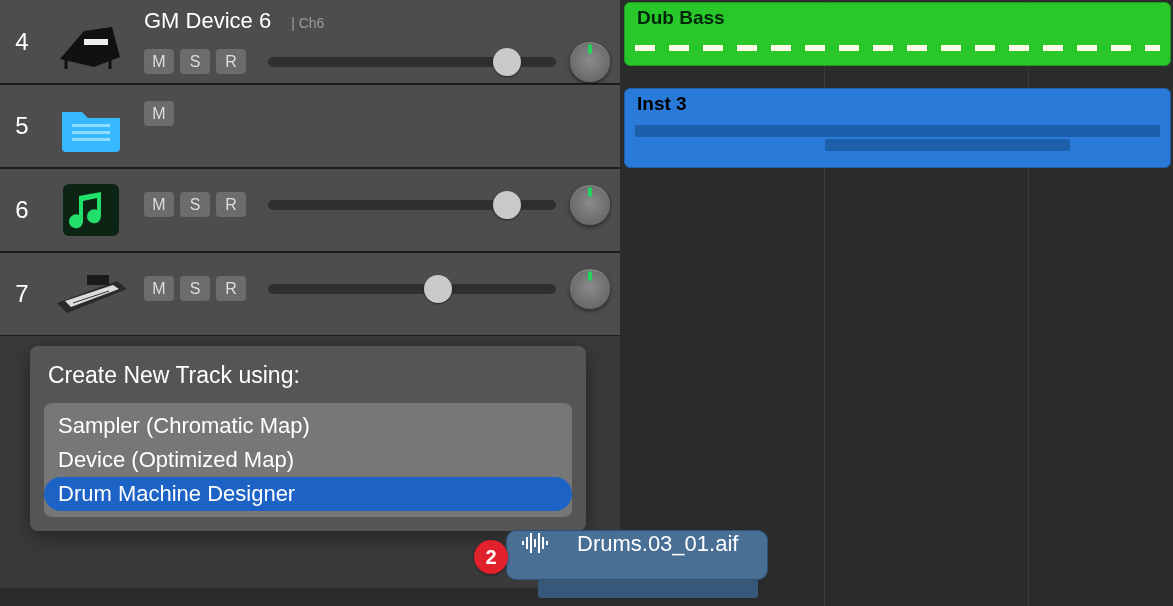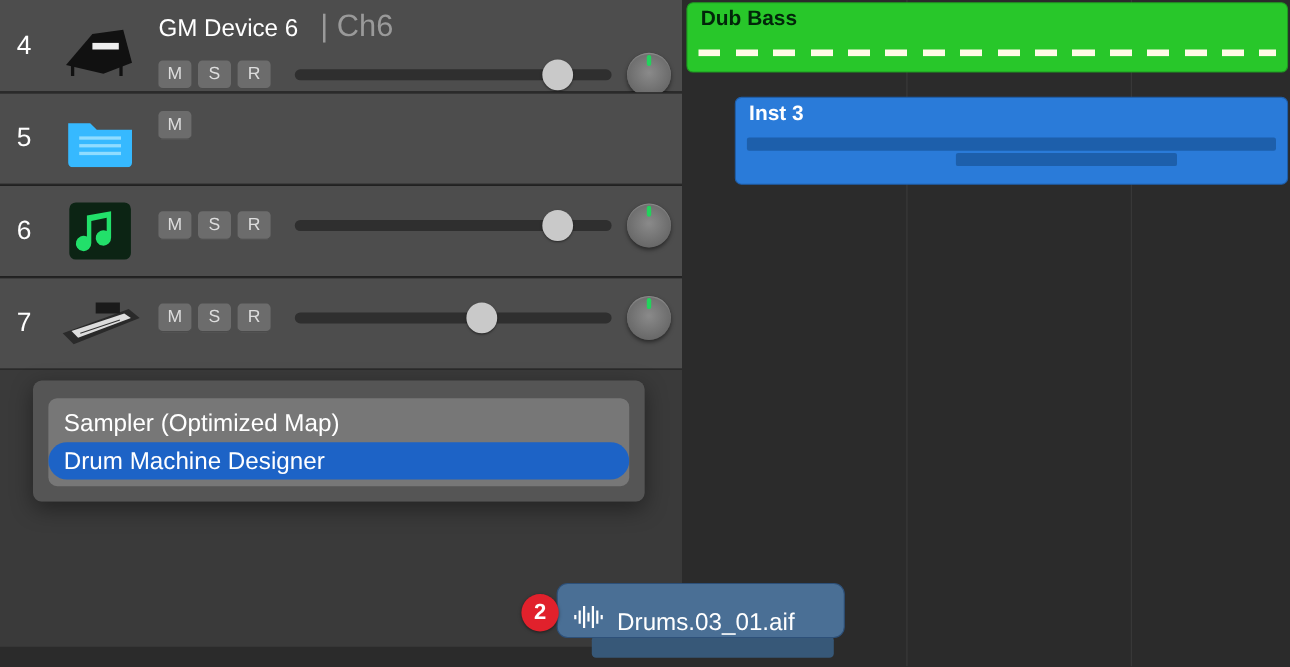--- a/index.html
+++ b/index.html
@@ -5,44 +5,44 @@
   * { box-sizing: border-box; margin: 0; padding: 0; }
   html, body { width: 1173px; height: 606px; overflow: hidden; background: #2b2b2b; font-family: -apple-system, "Helvetica Neue", Arial, sans-serif; }
   .app { position: relative; width: 1173px; height: 606px; }
   .track-panel { position: absolute; left: 0; top: 0; width: 620px; }
   .track-row { position: relative; height: 84px; border-top: 1px solid #1d1d1d; border-bottom: 1px solid #1d1d1d; background: #4d4d4d; }
   .track-row:first-child { border-top: none; }
   .row-num { position: absolute; left: 0; top: 0; width: 44px; height: 100%; display: flex; align-items: center; justify-content: center; color: #fff; font-size: 24px; font-weight: 400; }
   .row-icon { position: absolute; left: 52px; top: 10px; width: 78px; height: 62px; display: flex; align-items: center; justify-content: center; }
   .track-body { position: absolute; left: 144px; top: 8px; right: 10px; height: 70px; }
   .track-name { color: #fff; font-size: 22px; font-weight: 500; display: flex; align-items: baseline; gap: 20px; }
-  .track-name .sub { color: #9a9a9a; font-size: 28px; font-weight: 400; }
+  .track-name .sub { color: #9a9a9a; font-size: 14px; font-weight: 400; }
   .ctrl-row { display: flex; align-items: center; gap: 6px; margin-top: 8px; }
   .btn { min-width: 30px; height: 26px; padding: 0 6px; background: #6c6c6c; color: #ddd; font-size: 16px; font-weight: 500; border-radius: 4px; display: flex; align-items: center; justify-content: center; box-shadow: inset 0 -1px 0 rgba(0,0,0,.3); }
   .slider { position: relative; flex: 1 1 auto; height: 26px; }
   .slider-track { position: absolute; left: 0; right: 0; top: 50%; margin-top: -5px; height: 10px; background: #2f2f2f; border-radius: 5px; }
   .slider-thumb { position: absolute; top: 50%; margin-top: -14px; width: 28px; height: 28px; background: #c9c9c9; border-radius: 50%; box-shadow: 0 1px 2px rgba(0,0,0,.5); }
   .knob { width: 40px; height: 40px; border-radius: 50%; background: radial-gradient(circle at 50% 45%, #8a8a8a, #5c5c5c); position: relative; box-shadow: 0 2px 4px rgba(0,0,0,.5), inset 0 1px 1px rgba(255,255,255,.2); margin-left: 8px; }
   .knob::before { content: ""; position: absolute; left: 50%; top: 2px; width: 4px; height: 10px; background: #22d35c; margin-left: -2px; border-radius: 2px; }
   .timeline { position: absolute; left: 620px; top: 0; right: 0; bottom: 0; background: #2b2b2b; }
   .tl-divider { position: absolute; top: 0; bottom: 0; left: 204px; width: 1px; background: #3a3a3a; }
   .tl-divider2 { position: absolute; top: 0; bottom: 0; left: 408px; width: 1px; background: #3a3a3a; }
   .region { position: absolute; border-radius: 6px; color: #02260a; font-size: 19px; font-weight: 600; padding: 4px 12px; }
   .region.green { left: 4px; top: 2px; right: 2px; height: 64px; background: #28c72a; border: 1px solid #1f9a21; }
   .green-dashes { position: absolute; left: 10px; right: 10px; top: 42px; height: 6px; background: repeating-linear-gradient(90deg, #fffbe6 0 20px, transparent 20px 34px); }
-  .region.blue { left: 4px; top: 88px; right: 2px; height: 80px; background: #2a7bd9; border: 1px solid #1f5ea8; color: #ffffff; margin-left: 44px; }
+  .region.blue { left: 4px; top: 88px; right: 2px; height: 80px; background: #2a7bd9; border: 1px solid #1f5ea8; color: #000000; }
   .blue-inner1 { position: absolute; left: 10px; right: 10px; top: 36px; height: 12px; background: #1d5fab; border-radius: 2px; }
   .blue-inner2 { position: absolute; left: 200px; right: 100px; top: 50px; height: 12px; background: #1d5fab; border-radius: 2px; }
   .popup { position: absolute; left: 30px; top: 346px; width: 556px; background: rgba(88,88,88,0.92); border-radius: 8px; padding: 16px 14px 14px; box-shadow: 0 6px 20px rgba(0,0,0,.4); }
   .popup-title { color: #fff; font-size: 23px; font-weight: 400; margin-bottom: 14px; padding-left: 4px; }
   .popup-list { background: rgba(138,138,138,0.65); border-radius: 8px; padding: 6px 0; }
   .popup-item { color: #fff; font-size: 22px; padding: 4px 14px; }
   .popup-item.selected { background: #1d63c6; border-radius: 17px; }
   .popup-row-bg { position: absolute; left: 0; top: 336px; width: 1173px; height: 252px; background: #3a3a3a; }
-  .drag-chip { position: absolute; left: 506px; top: 530px; width: 262px; height: 50px; background: #4a6f95; border: 1px solid #2d5079; border-radius: 10px; display: flex; align-items: flex-end; gap: 12px; padding: 0 14px; color: #fff; font-size: 22px; }
+  .drag-chip { position: absolute; left: 506px; top: 530px; width: 262px; height: 50px; background: #4a6f95; border: 1px solid #2d5079; border-radius: 10px; display: flex; align-items: flex-start; gap: 28px; padding: 0 14px; color: #fff; font-size: 22px; }
   .drag-chip-bottom { position: absolute; left: 538px; top: 578px; width: 220px; height: 20px; background: #375878; border-radius: 4px; }
   .drag-badge { position: absolute; left: 474px; top: 540px; width: 34px; height: 34px; background: #e1212c; border-radius: 50%; color: #fff; display: flex; align-items: center; justify-content: center; font-size: 20px; font-weight: 700; box-shadow: 0 1px 3px rgba(0,0,0,.5); }
 </style>
 </head>
 <body>
 
 <div class="app">
   <div class="popup-row-bg"></div>
 
   <div class="timeline">
@@ -146,22 +146,24 @@
               <div class="slider-track"></div>
               <div class="slider-thumb" style="left:54%"></div>
             </div>
             <div class="knob"></div>
           </div>
     </div>
       </div>
     </div>
 
   <div class="popup">
+    <div class="popup-title">Create New Track using:</div>
     <div class="popup-list" id="popup-list">
-        <div class="popup-item">Sampler (Optimized Map)</div>
+        <div class="popup-item">Sampler (Chromatic Map)</div>
+        <div class="popup-item">Device (Optimized Map)</div>
         <div class="popup-item selected">Drum Machine Designer</div>
       </div>
   </div>
 
   <div class="drag-chip-bottom"></div>
   <div class="drag-chip">
     <span>
       <svg width="28" height="24" viewBox="0 0 28 24">
           <g stroke="#fff" stroke-width="2">
             <line x1="2" y1="10" x2="2" y2="14"></line>

